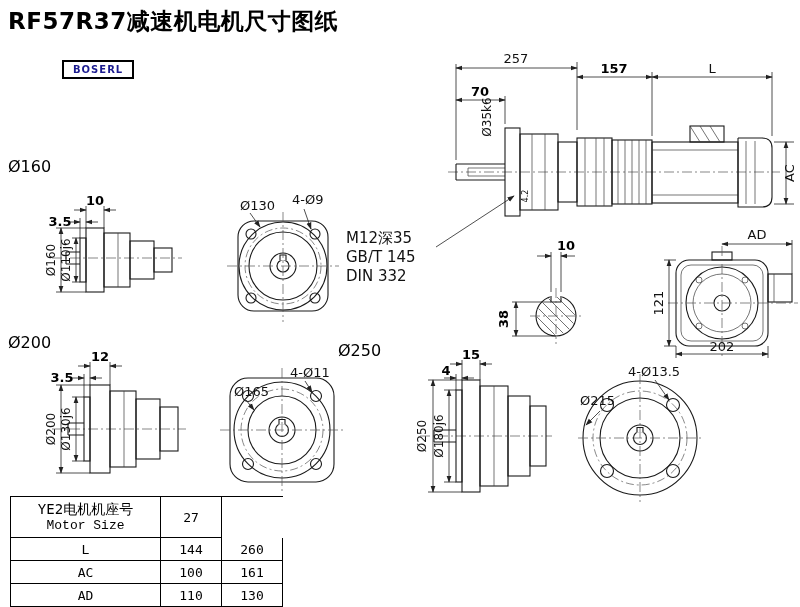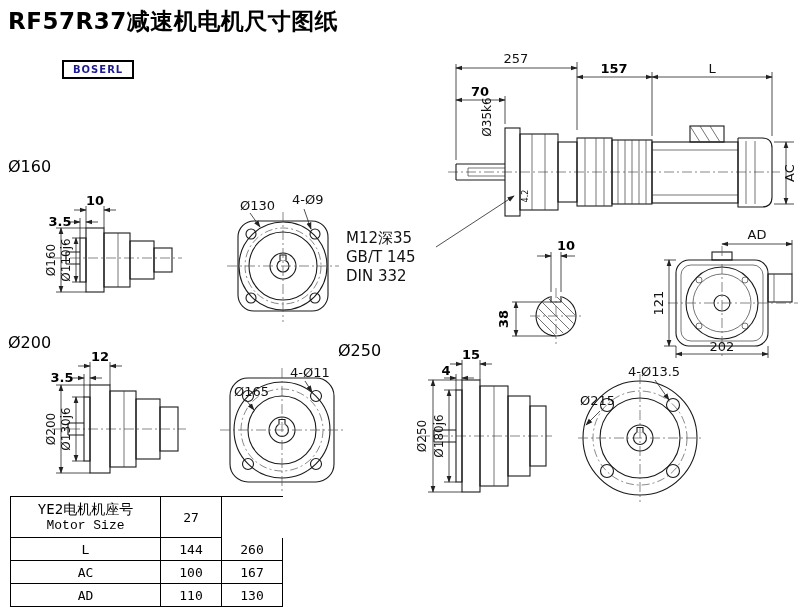--- a/index.html
+++ b/index.html
@@ -278,21 +278,21 @@
       <div class="tc">27</div>
     </div>
     <div class="tr">
       <div class="tc">L</div>
       <div class="tc">144</div>
       <div class="tc">260</div>
     </div>
     <div class="tr">
       <div class="tc">AC</div>
       <div class="tc">100</div>
-      <div class="tc">167</div>
+      <div class="tc">161</div>
     </div>
     <div class="tr">
       <div class="tc">AD</div>
       <div class="tc">110</div>
       <div class="tc">130</div>
     </div>
   </div>
 
 </div>
 

